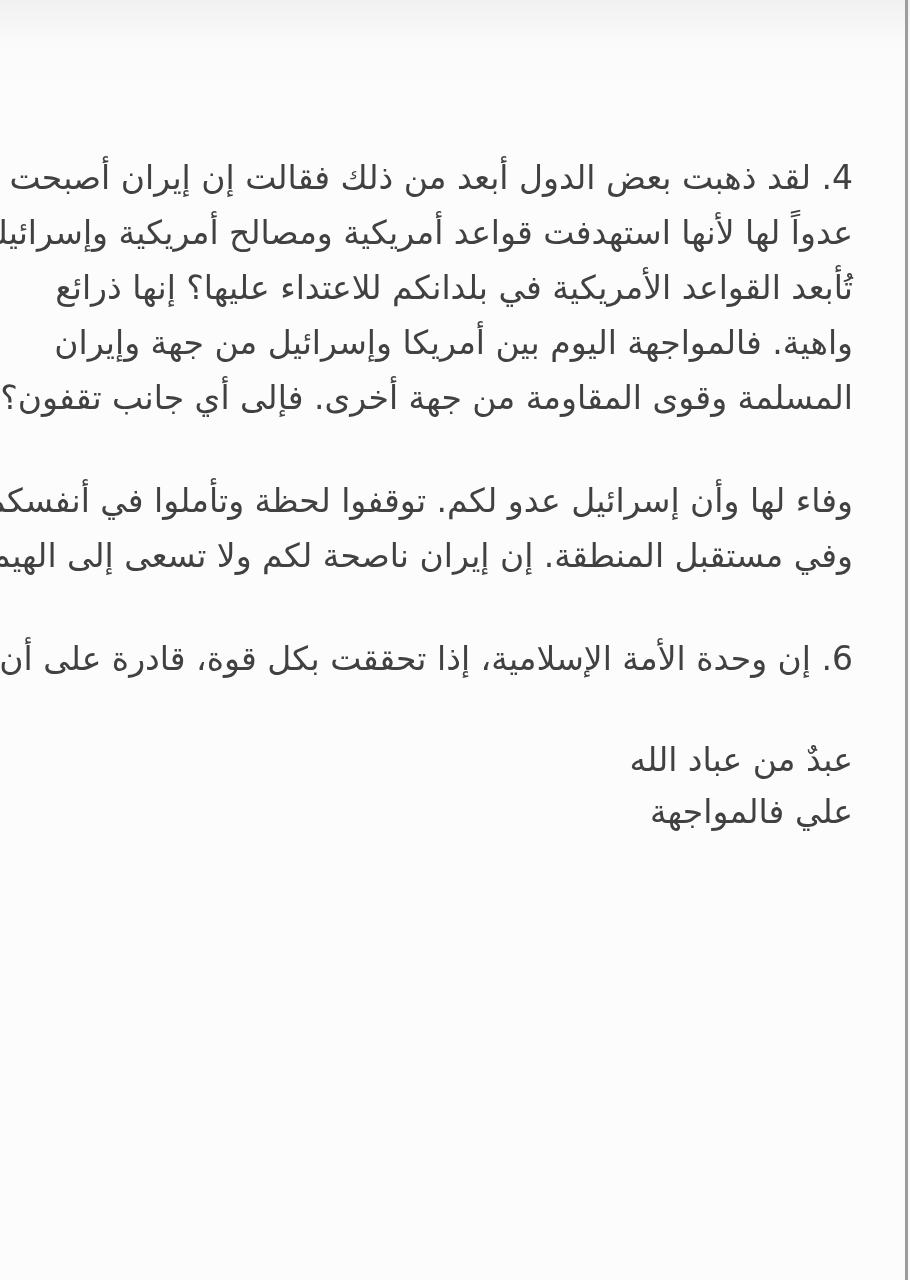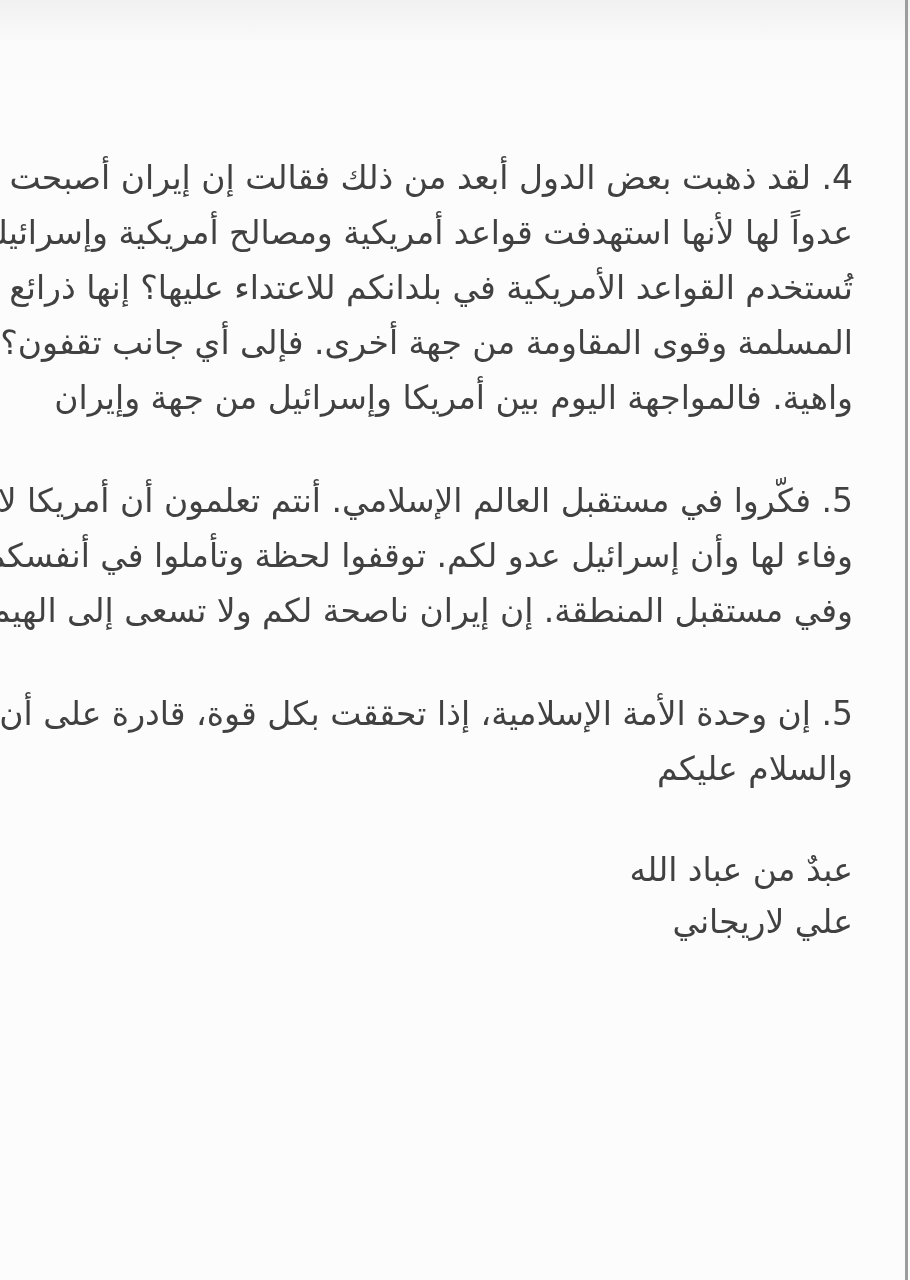--- a/index.html
+++ b/index.html
@@ -57,34 +57,32 @@
 <body>
 
 <div class="top-haze"></div>
 <div class="page-edge-line"></div>
 
 <main class="doc">
 
   <section class="para">
     <div class="line">4. لقد ذهبت بعض الدول أبعد من ذلك فقالت إن إيران أصبحت</div>
     <div class="line">عدواً لها لأنها استهدفت قواعد أمريكية ومصالح أمريكية وإسرائيلية</div>
-    <div class="line">تُستخدم القواعد الأمريكية في بلدانكم للاعتداء عليها؟ إنها ذرائع</div>
+    <div class="line">تُأبعد القواعد الأمريكية في بلدانكم للاعتداء عليها؟ إنها ذرائع</div>
+    <div class="line">واهية. فالمواجهة اليوم بين أمريكا وإسرائيل من جهة وإيران</div>
     <div class="line">المسلمة وقوى المقاومة من جهة أخرى. فإلى أي جانب تقفون؟</div>
-    <div class="line">واهية. فالمواجهة اليوم بين أمريكا وإسرائيل من جهة وإيران</div>
   </section>
 
   <section class="para">
-    <div class="line">5. فكّروا في مستقبل العالم الإسلامي. أنتم تعلمون أن أمريكا لا</div>
     <div class="line">وفاء لها وأن إسرائيل عدو لكم. توقفوا لحظة وتأملوا في أنفسكم</div>
     <div class="line">وفي مستقبل المنطقة. إن إيران ناصحة لكم ولا تسعى إلى الهيمنة</div>
   </section>
 
   <section class="para">
-    <div class="line">5. إن وحدة الأمة الإسلامية، إذا تحققت بكل قوة، قادرة على أن</div>
-    <div class="line">والسلام عليكم</div>
+    <div class="line">6. إن وحدة الأمة الإسلامية، إذا تحققت بكل قوة، قادرة على أن</div>
   </section>
 
   <section class="signature">
     <div class="line">عبدٌ من عباد الله</div>
-    <div class="line">علي لاريجاني</div>
+    <div class="line">علي فالمواجهة</div>
   </section>
 
 </main>
 
 </body></html>

